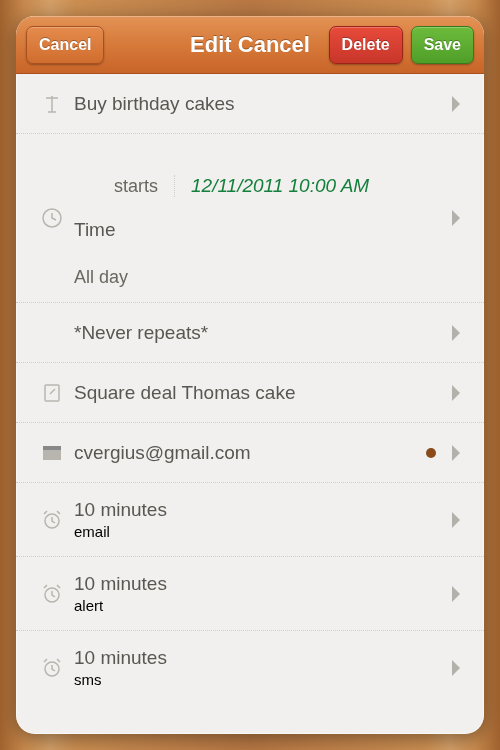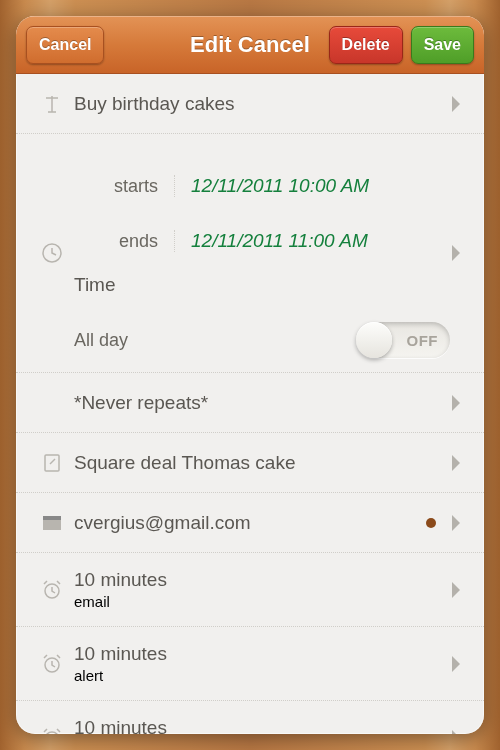--- a/index.html
+++ b/index.html
@@ -164,32 +164,24 @@
             <circle cx="11" cy="11" r="9"></circle>
             <path d="M11 6v5l4 2"></path>
           </svg>
       </div>
       <div class="text-col">
         <div class="time-block">
           <div class="time-line">
             <div class="time-label">starts</div>
             <div class="time-value">12/11/2011 10:00 AM</div>
           </div>
-          <div class="time-line">
-            <div class="time-label">ends</div>
-            <div class="time-value">12/11/2011 11:00 AM</div>
-          </div>
         </div>
         <div class="time-title">Time</div>
         <div class="allday-row">
           <div class="allday-label">All day</div>
-          <div class="toggle">
-            <div class="toggle-knob"></div>
-            <div class="toggle-text">OFF</div>
-          </div>
         </div>
       </div>
       <div class="chevron" style="align-self:center;">
         <svg width="12" height="20" viewBox="0 0 12 20" fill="#b4b1ab">
             <path d="M2 2l8 8-8 8z"></path>
           </svg>
       </div>
     </div>
 
     <div class="row">

